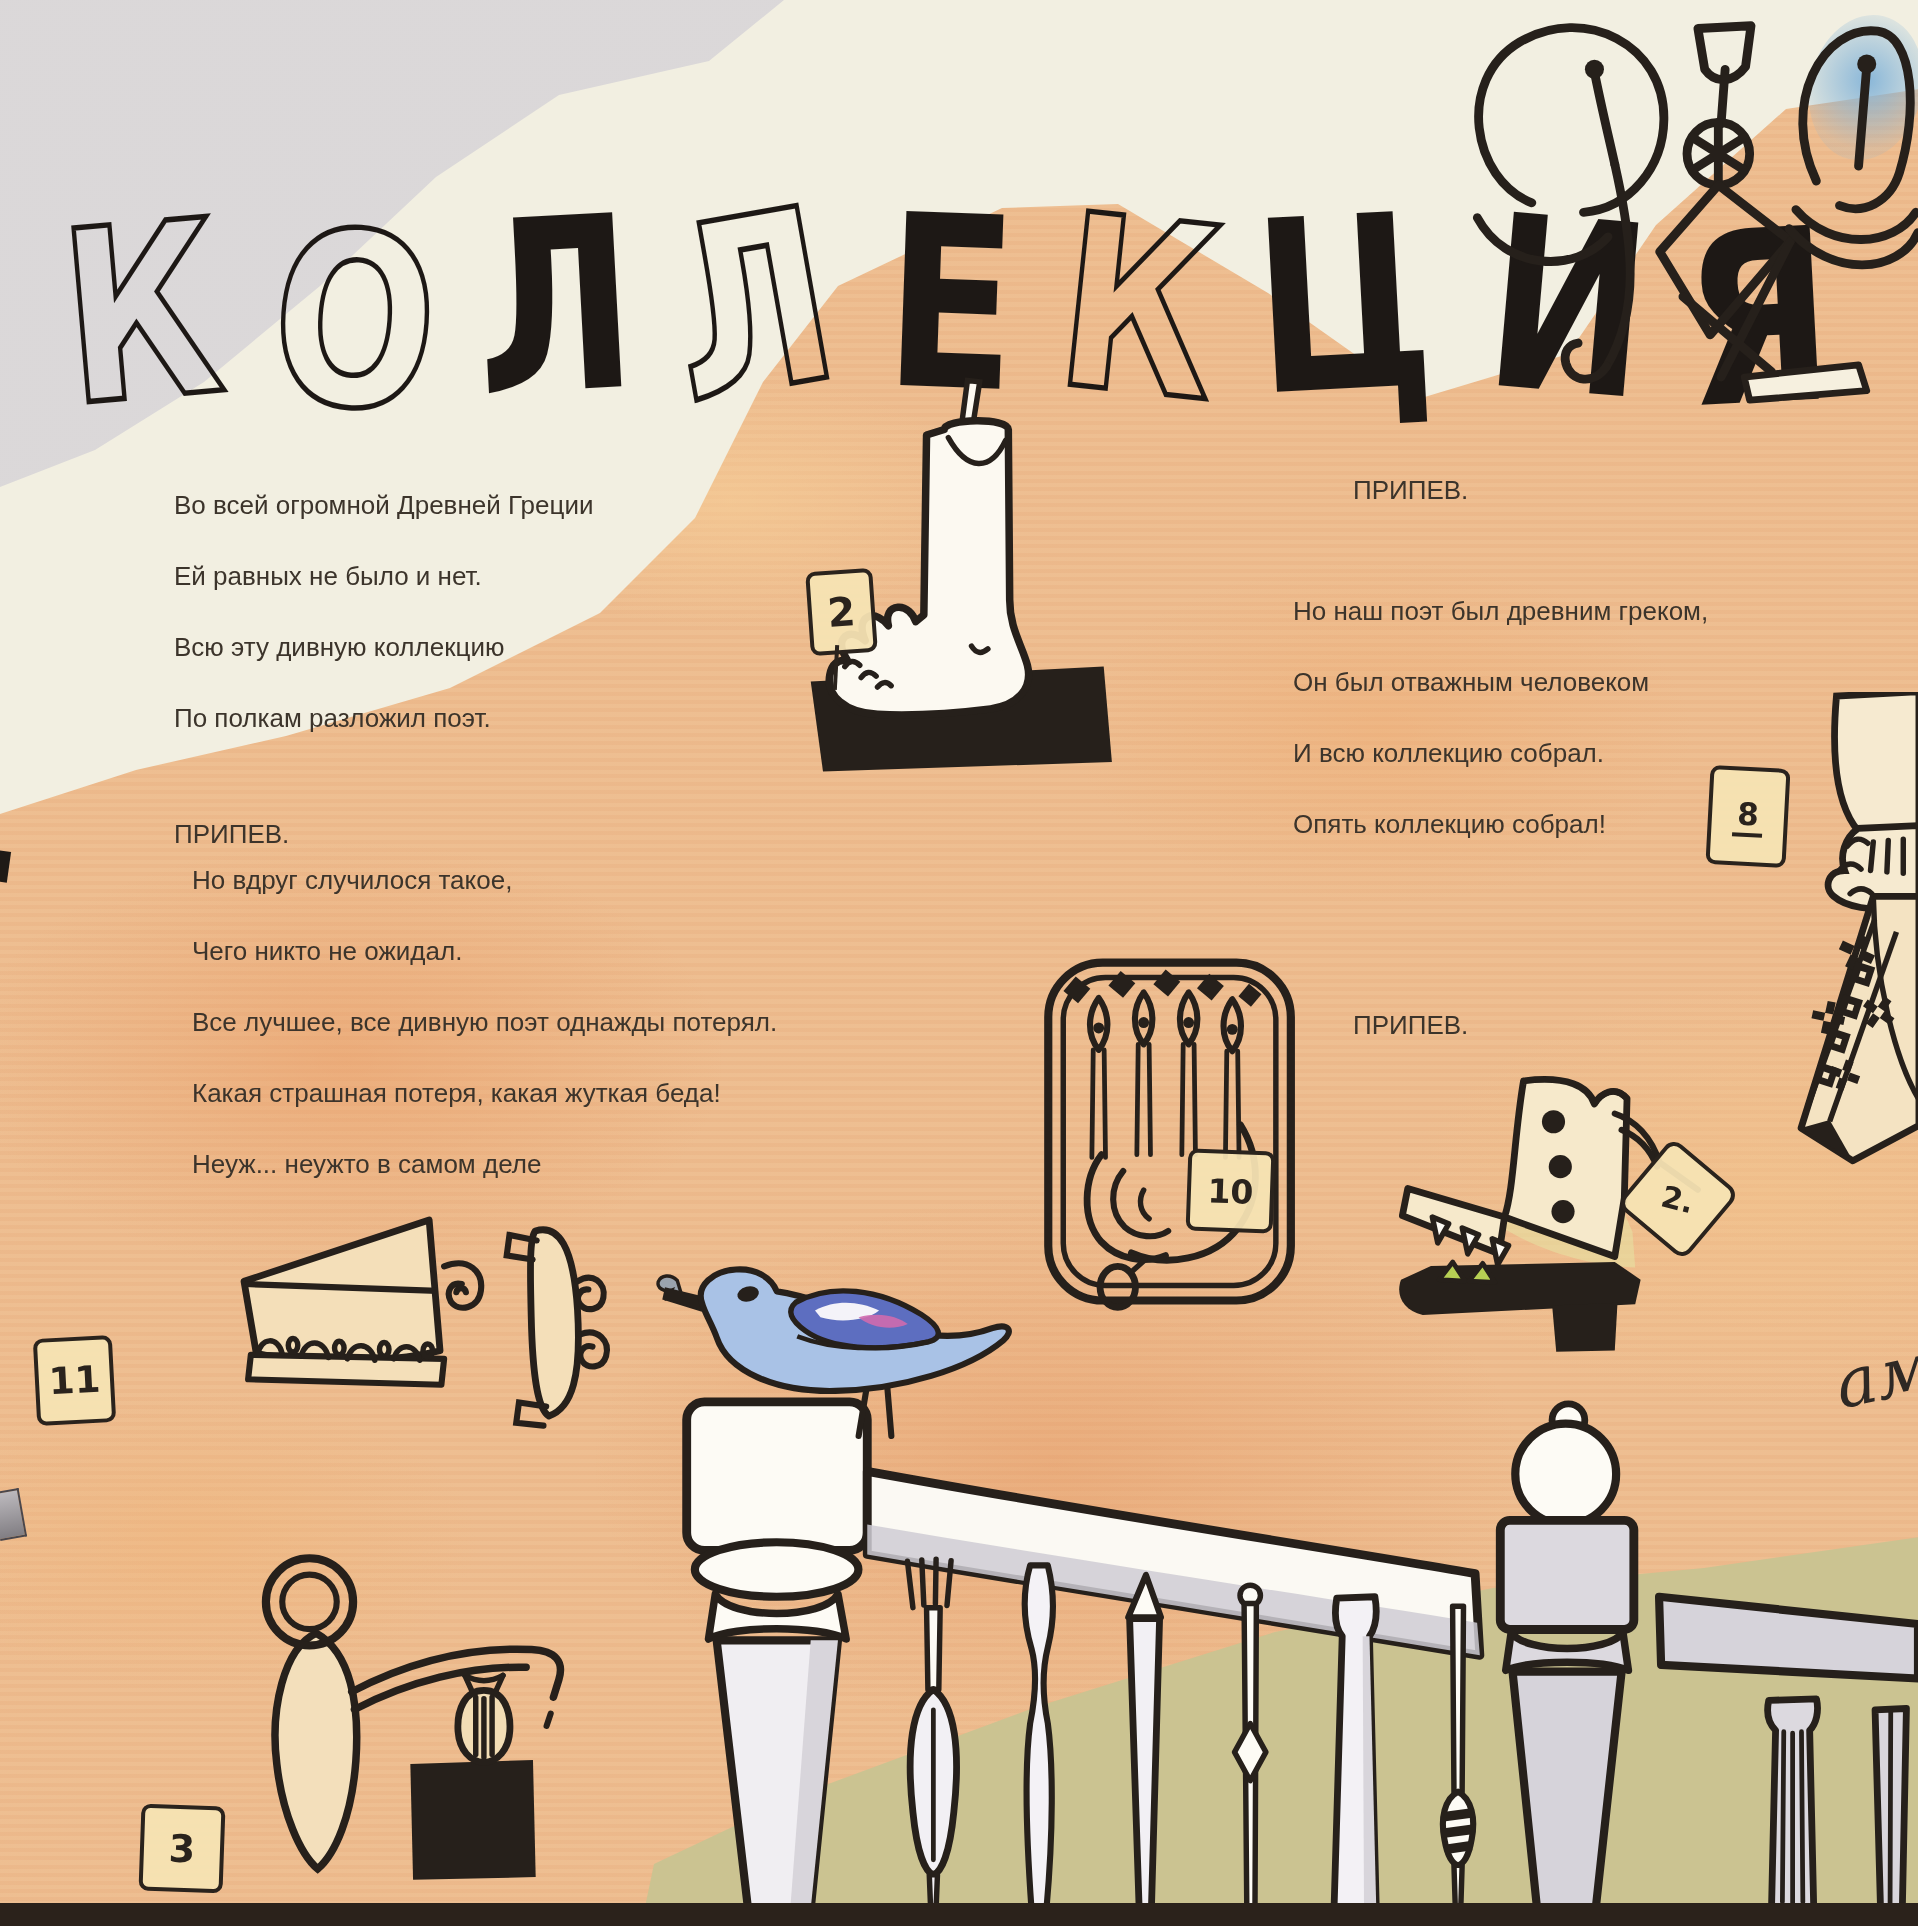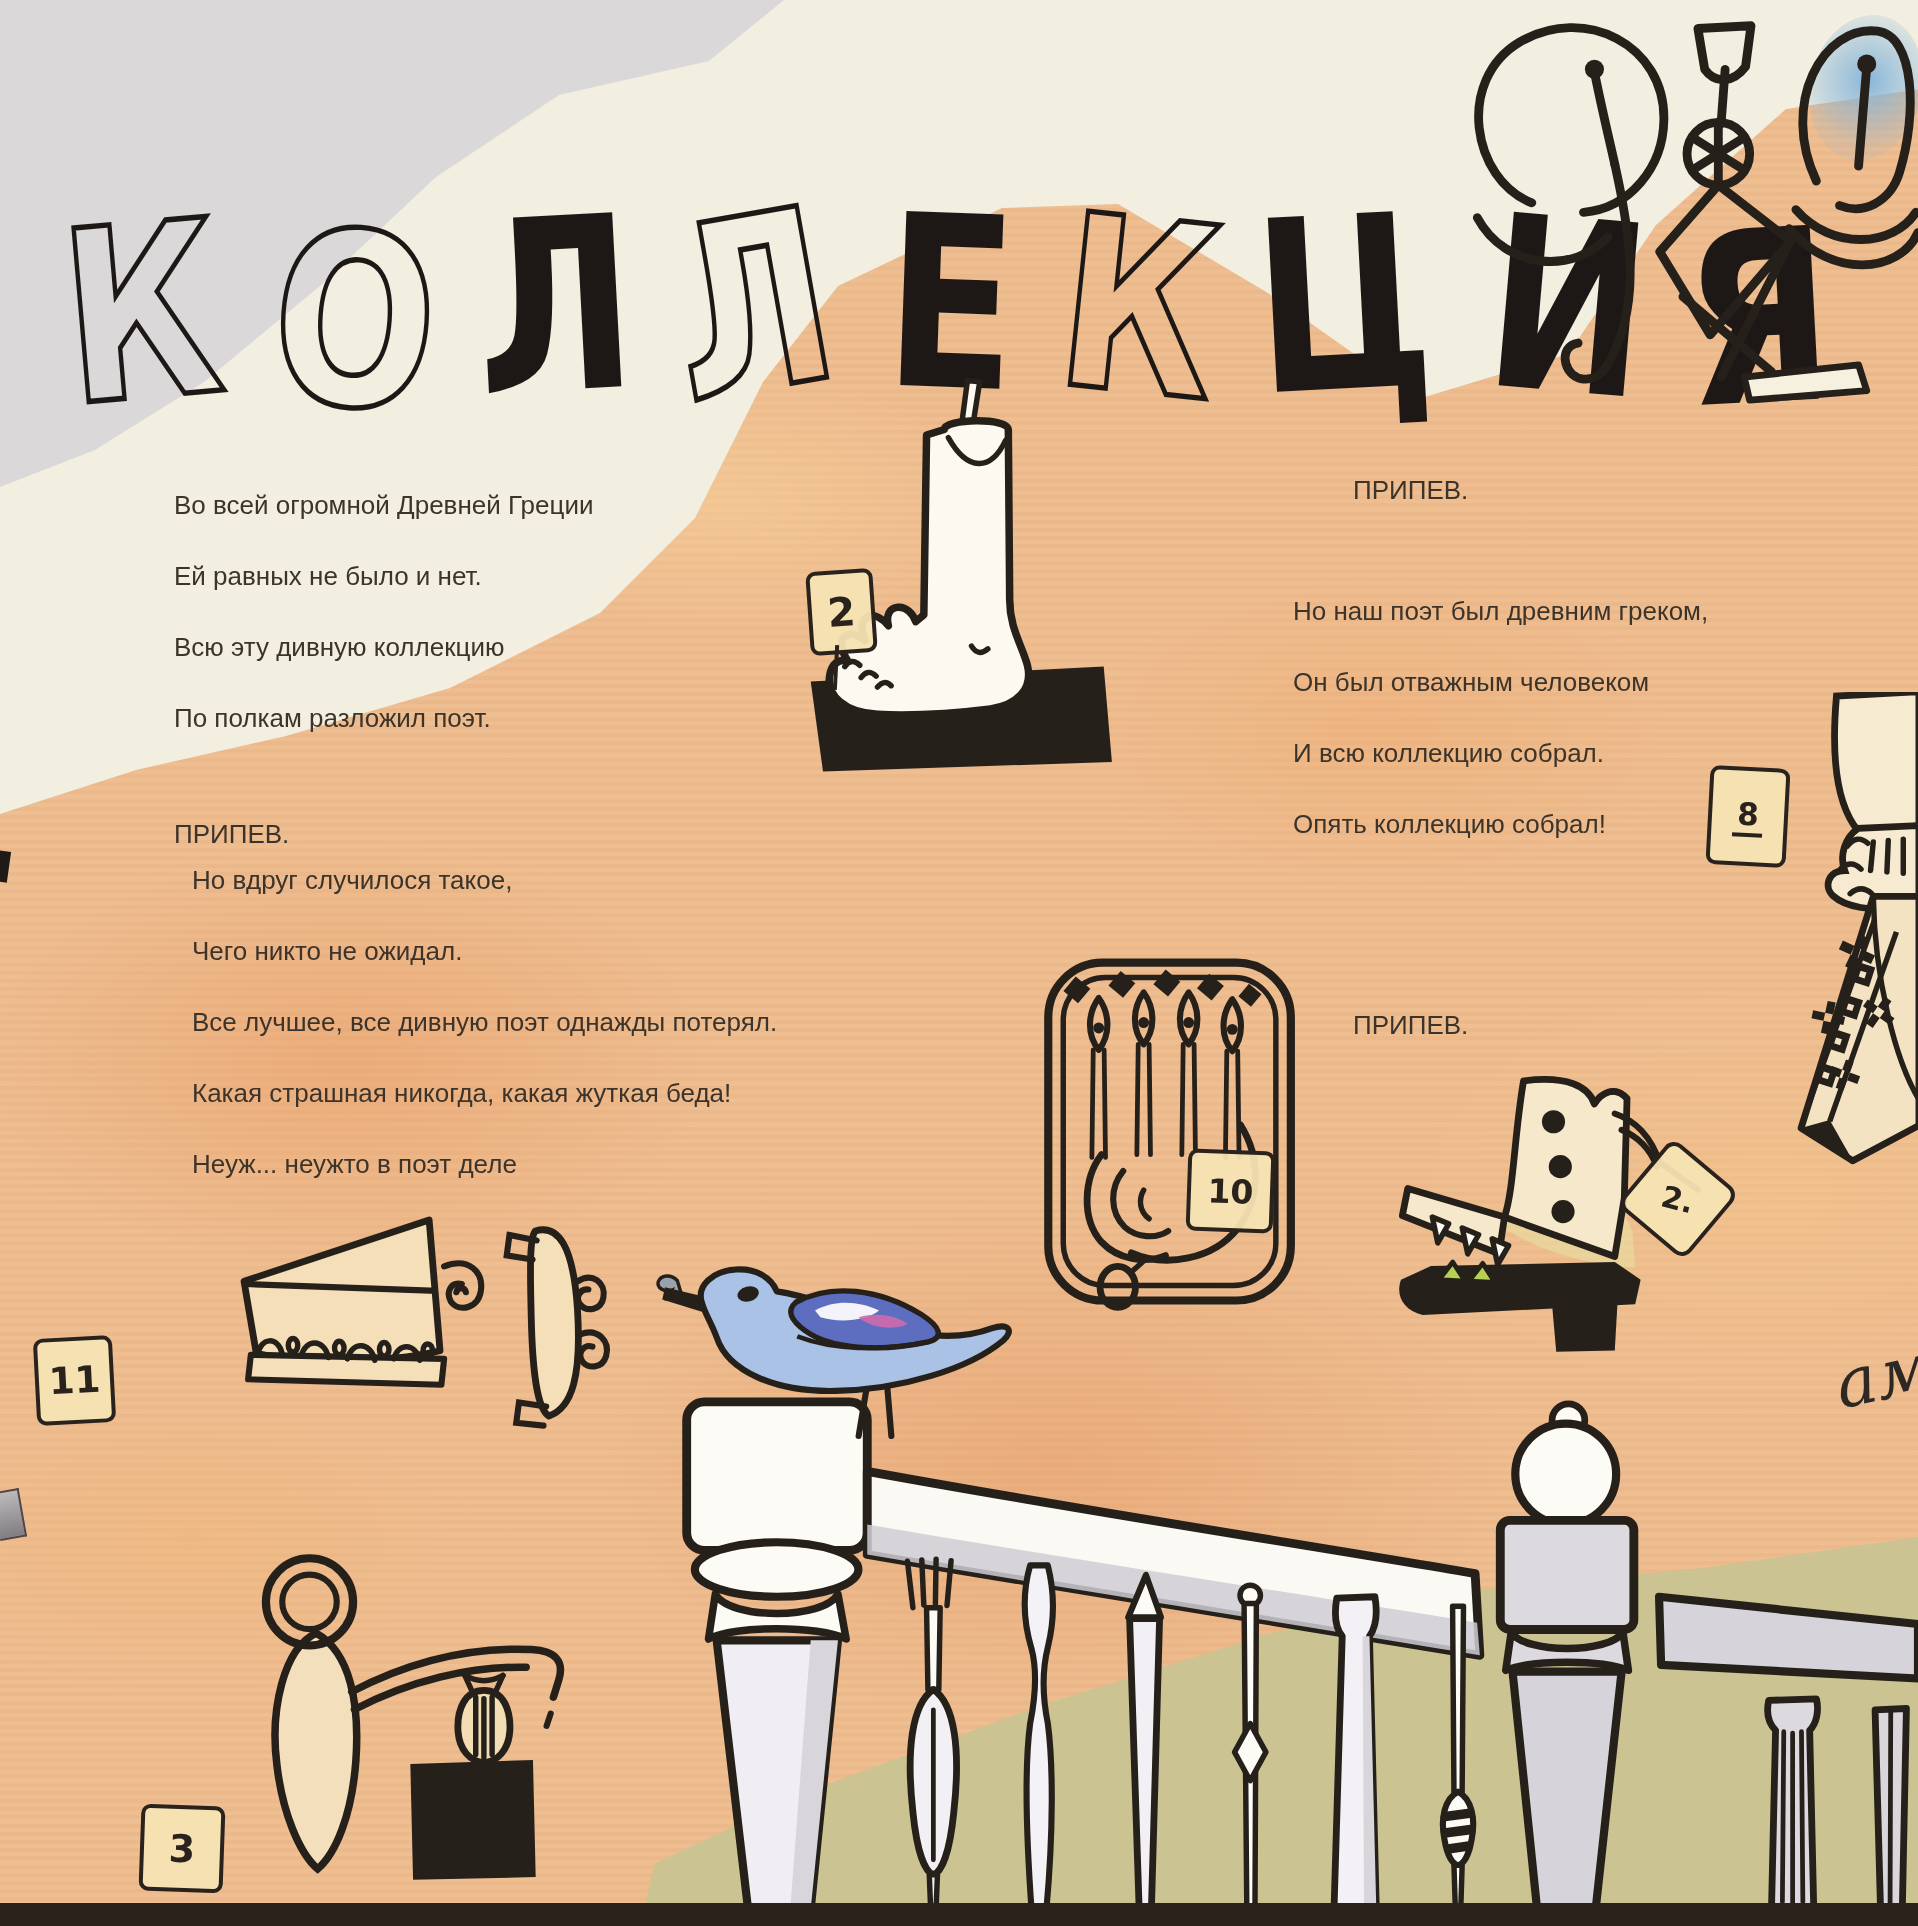--- a/index.html
+++ b/index.html
@@ -363,22 +363,22 @@
       <div class="line">Всю эту дивную коллекцию</div>
       <div class="line">По полкам разложил поэт.</div>
     </div>
   <div class="lyrics" id="l-refrain1">
     <div class="line">ПРИПЕВ.</div>
   </div>
   <div class="lyrics" id="l-verse2">
       <div class="line">Но вдруг случилося такое,</div>
       <div class="line">Чего никто не ожидал.</div>
       <div class="line">Все лучшее, все дивную поэт однажды потерял.</div>
-      <div class="line">Какая страшная никогда, какая жуткая беда!</div>
-      <div class="line">Неуж... неужто в поэт деле</div>
+      <div class="line">Какая страшная потеря, какая жуткая беда!</div>
+      <div class="line">Неуж... неужто в самом деле</div>
     </div>
   <div class="lyrics" id="r-refrain1">
     <div class="line">ПРИПЕВ.</div>
   </div>
   <div class="lyrics" id="r-verse">
       <div class="line">Но наш поэт был древним греком,</div>
       <div class="line">Он был отважным человеком</div>
       <div class="line">И всю коллекцию собрал.</div>
       <div class="line">Опять коллекцию собрал!</div>
     </div>

